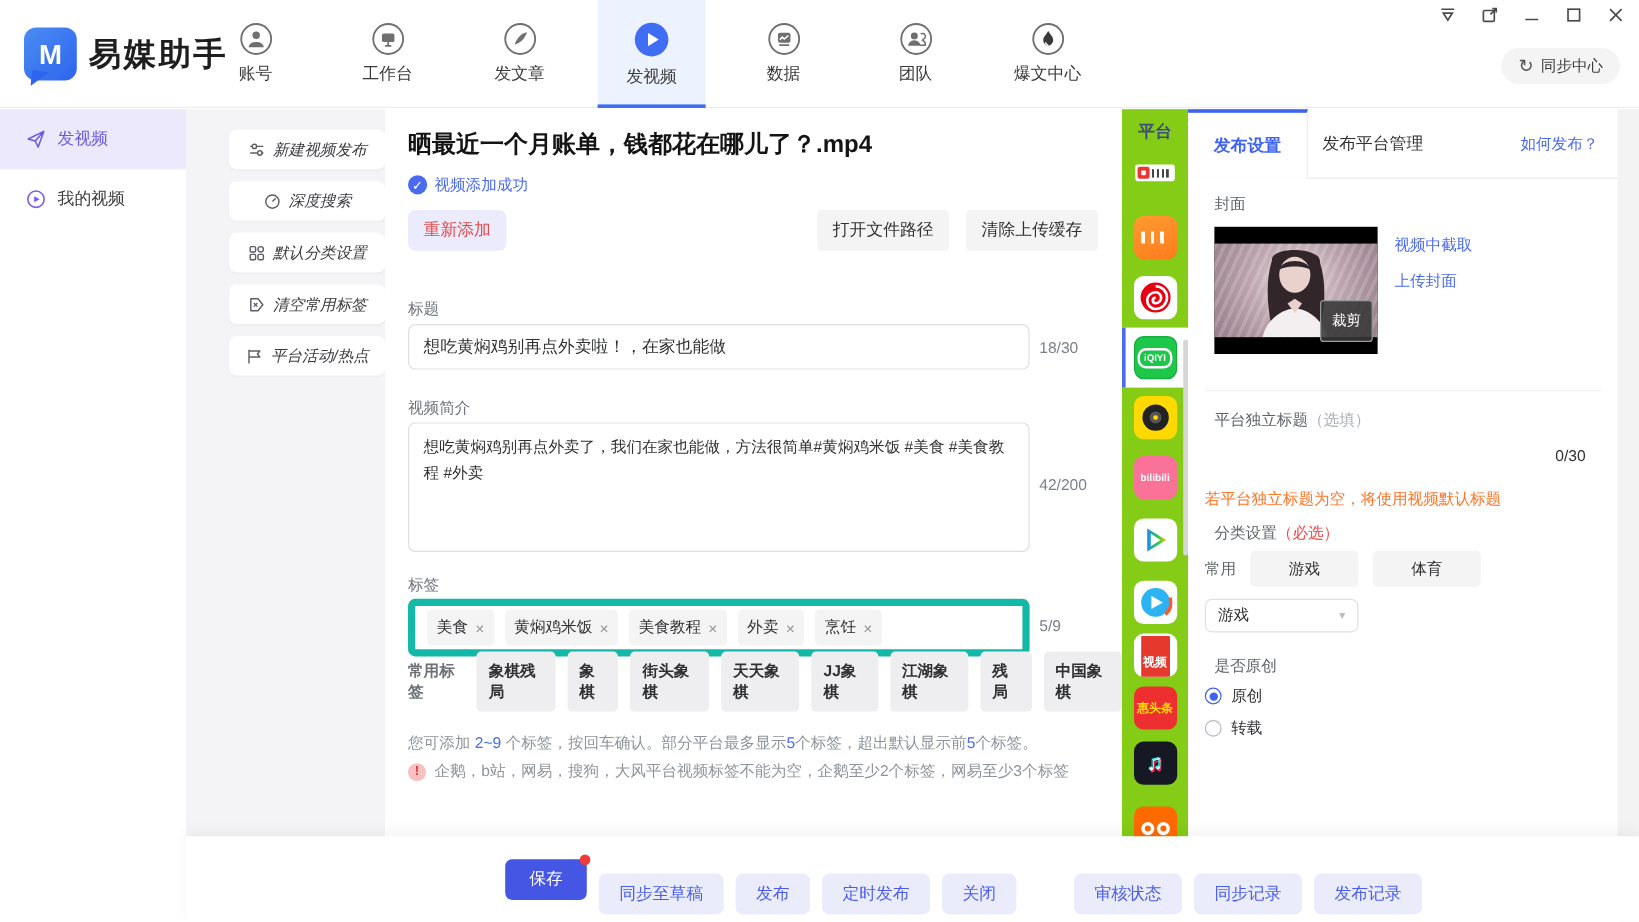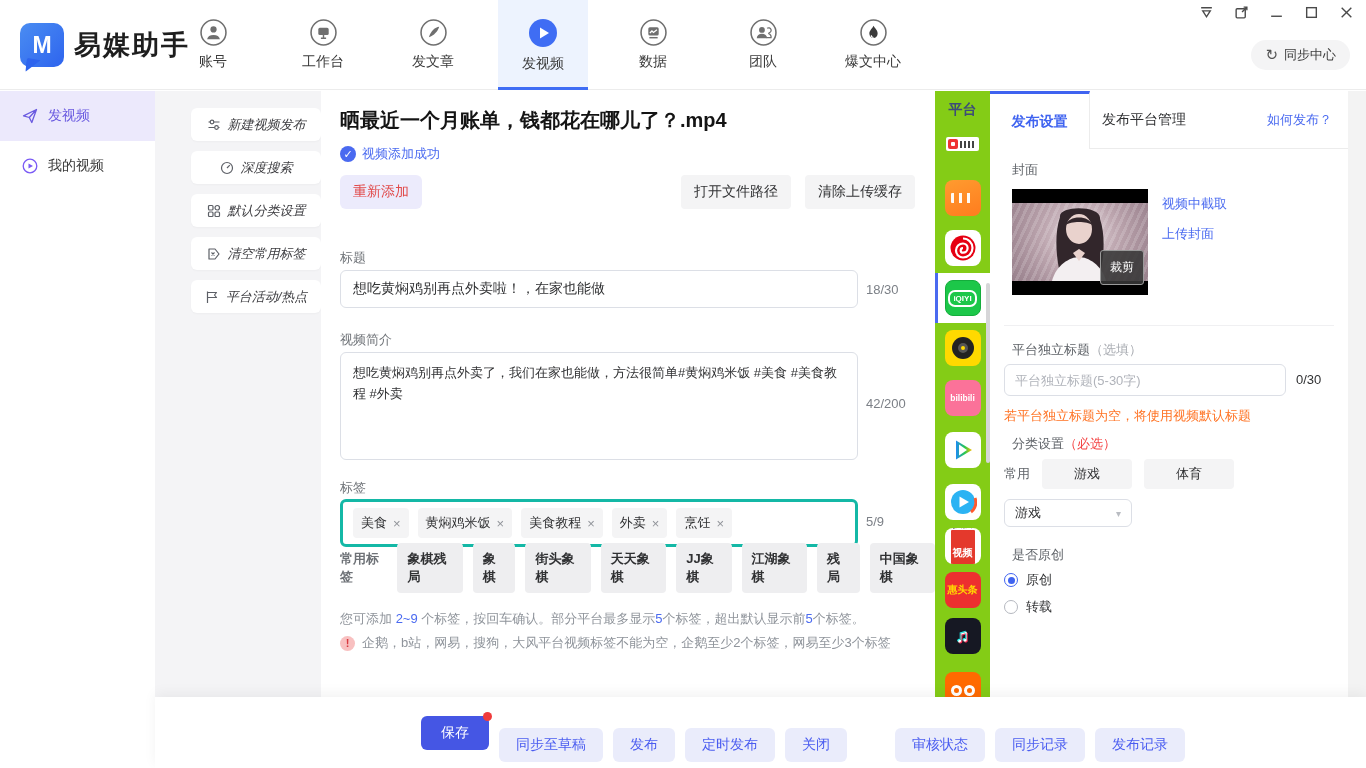--- a/index.html
+++ b/index.html
@@ -43,21 +43,21 @@
   .check-badge { width:16px; height:16px; border-radius:50%; background:#4a6af0; color:#fff; font-size:11px; display:flex; align-items:center; justify-content:center; }
   .status-text { font-size:13px; color:#4a6af0; }
   .action-row { position:absolute; left:19px; top:84px; width:575px; display:flex; align-items:center; }
   .readd-btn { background:#ecebfc; color:#e14b4b; font-size:14px; padding:8px 13px; border-radius:6px; cursor:pointer; }
   .gray-btn { background:#f4f4f5; color:#303133; font-size:14px; padding:8px 13px; border-radius:4px; cursor:pointer; }
   .action-right { margin-left:auto; display:flex; gap:14px; }
   .f-label { position:absolute; left:19px; font-size:13px; color:#6e7277; }
   .counter { position:absolute; left:545px; font-size:13px; color:#7c8087; }
   .title-input { position:absolute; left:19px; top:179px; width:518px; height:38px; border:1px solid #dcdfe6; border-radius:6px; padding:0 12px; font-size:14px; color:#303133; font-family:inherit; outline:none; }
   .desc-area { position:absolute; left:19px; top:261px; width:518px; height:108px; border:1px solid #dcdfe6; border-radius:6px; padding:10px 12px; font-size:13px; color:#303133; font-family:inherit; resize:none; outline:none; line-height:1.6; }
-  .tags-box { position:absolute; left:19px; top:408px; width:518px; height:48px; border:3px solid #14b8a6; border-radius:6px; display:flex; align-items:center; padding:16px 10px; gap:9px; }
+  .tags-box { position:absolute; left:19px; top:408px; width:518px; height:48px; border:6px solid #14b8a6; border-radius:6px; display:flex; align-items:center; padding:16px 10px; gap:9px; }
   .tag-pill { background:#f4f4f5; border-radius:4px; padding:6px 8px; font-size:13px; color:#303133; display:flex; align-items:center; gap:6px; }
   .tag-x { color:#909399; font-size:13px; cursor:pointer; }
   .common-row { position:absolute; left:19px; top:452px; display:flex; align-items:center; gap:10px;font-weight:bold; }
   .common-label { font-size:13px; color:#6e7277; margin-right:2px; }
   .common-pill { background:#eeeef0; border-radius:4px; padding:7px 10px; font-size:13px; color:#303133; cursor:pointer; }
   .hint { position:absolute; left:19px; top:519px; font-size:13px; color:#8f949b; }
   .hint .blue { color:#4a6af0; }
   .warning-row { position:absolute; left:19px; top:543px; display:flex; align-items:center; gap:7px; }
   .warn-badge { width:15px; height:15px; border-radius:50%; background:#f8c0c0; color:#d8383f; font-size:11px; font-weight:bold; display:flex; align-items:center; justify-content:center; }
   .warning-text { font-size:13px; color:#8f949b; }
@@ -449,21 +449,20 @@
         </svg>
       </div>
       <div class="crop-btn">裁剪</div>
     </div>
     <div class="p-link" style="top:104px">视频中截取</div>
     <div class="p-link" style="top:134px">上传封面</div>
 
     <div class="p-divider"></div>
 
     <div class="p-label" style="left:22px; top:250px"><span>平台独立标题</span><span class="optional">（选填）</span></div>
-    <input class="indep-input" placeholder="平台独立标题(5-30字)" style="">
     <div class="indep-counter">0/30</div>
     <div class="orange-warning">若平台独立标题为空，将使用视频默认标题</div>
 
     <div class="p-label" style="left:22px; top:344px"><span>分类设置</span><span class="required">（必选）</span></div>
     <div class="pcommon-row">
       <span class="p-label" style="position:static">常用</span>
       <span class="pcommon-pill">游戏</span>
       <span class="pcommon-pill">体育</span>
     </div>
     <div class="dropdown">

